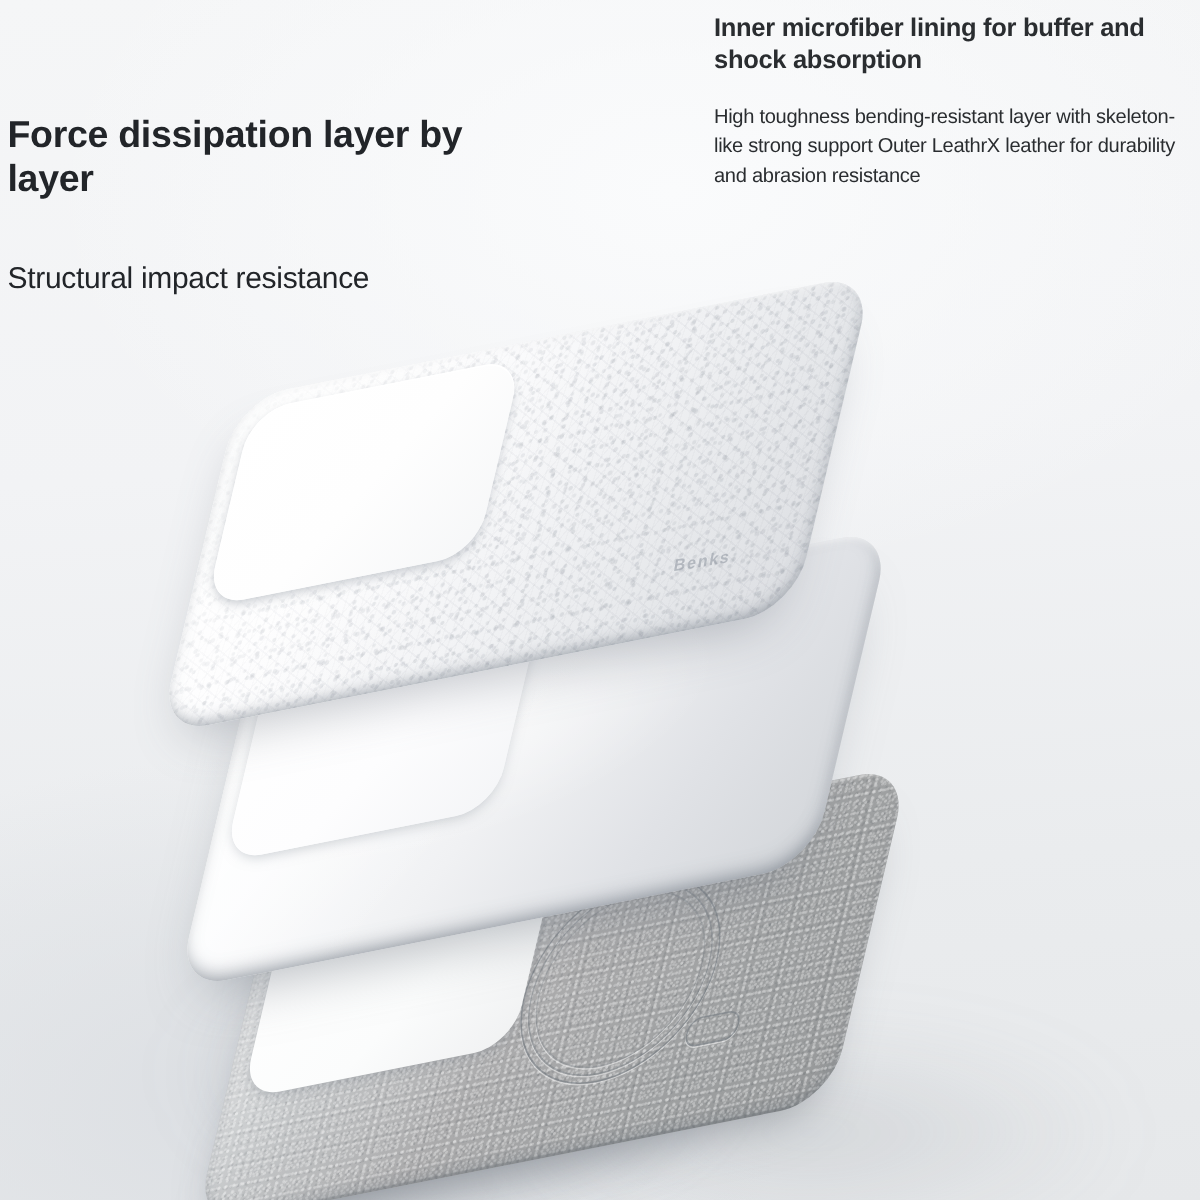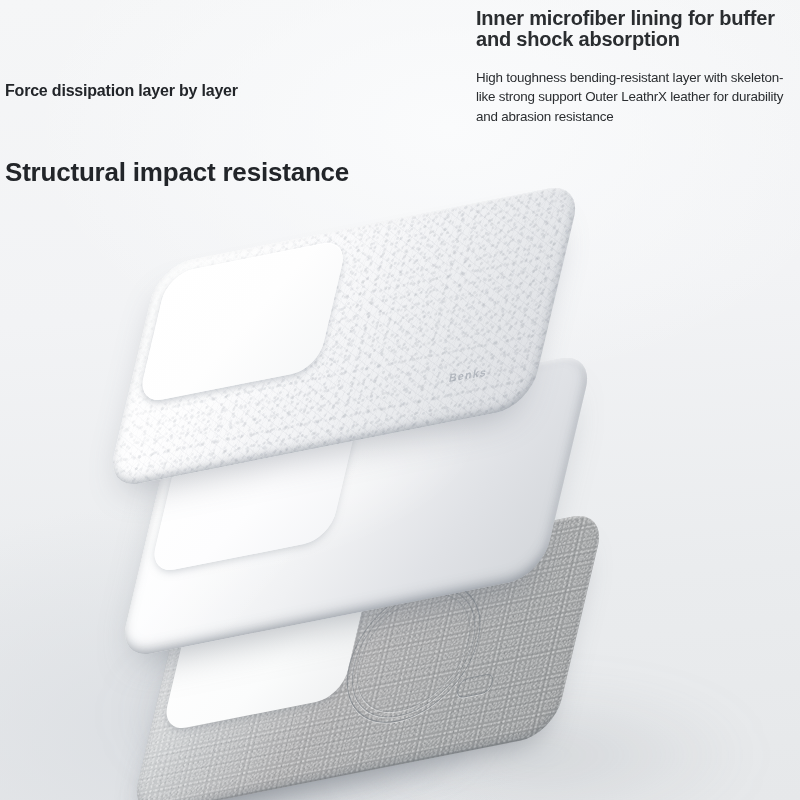--- a/index.html
+++ b/index.html
@@ -12,23 +12,23 @@
     position:relative;width:800px;height:800px;overflow:hidden;
     background:
       radial-gradient(ellipse 680px 420px at 56% 16%, #fafbfc 0%, rgba(250,251,252,0) 62%),
       radial-gradient(ellipse 520px 330px at 20% 92%, #dcdfe3 0%, rgba(220,223,227,0) 70%),
       linear-gradient(176deg,#f5f6f7 0%, #f2f3f5 38%, #eaecee 72%, #e6e8ea 100%);
   }
 
   
   .txt{position:absolute;color:#222529;letter-spacing:-.2px;}
   #hl-title{left:5px;top:28px;font-size:21.5px;font-weight:700;line-height:26px;}
-  #hl-force{left:5px;top:76px;font-size:16px;font-weight:700;line-height:29px;width:330px;}
-  #hl-struct{left:5px;top:158px;font-size:26px;font-weight:700;line-height:28px;}
-  #rt-inner{left:476px;top:8px;font-size:20px;font-weight:700;line-height:21px;width:318px;color:#2a2d30;}
+  #hl-force{left:5px;top:76px;font-size:25px;font-weight:700;line-height:29px;width:330px;}
+  #hl-struct{left:5px;top:172px;font-size:20px;font-weight:400;line-height:28px;}
+  #rt-inner{left:476px;top:8px;font-size:17px;font-weight:700;line-height:21px;width:318px;color:#2a2d30;}
   #rt-high{left:476px;top:68px;font-size:13.4px;font-weight:400;line-height:19.4px;width:322px;color:#2a2d30;}
 
   
   .gshadow{position:absolute;border-radius:50%;filter:blur(26px);pointer-events:none;}
   #sh-soft1{left:120px;top:640px;width:330px;height:150px;
     background:radial-gradient(ellipse at 50% 50%, rgba(120,127,136,.30) 0%, rgba(120,127,136,0) 70%);}
   #sh-soft2{left:330px;top:690px;width:420px;height:130px;
     background:radial-gradient(ellipse at 50% 50%, rgba(130,137,146,.22) 0%, rgba(130,137,146,0) 72%);}
   #sh-hard{left:175px;top:688px;width:300px;height:112px;border-radius:40px;
     transform:skewX(-26deg) rotate(-11deg);filter:blur(17px);

